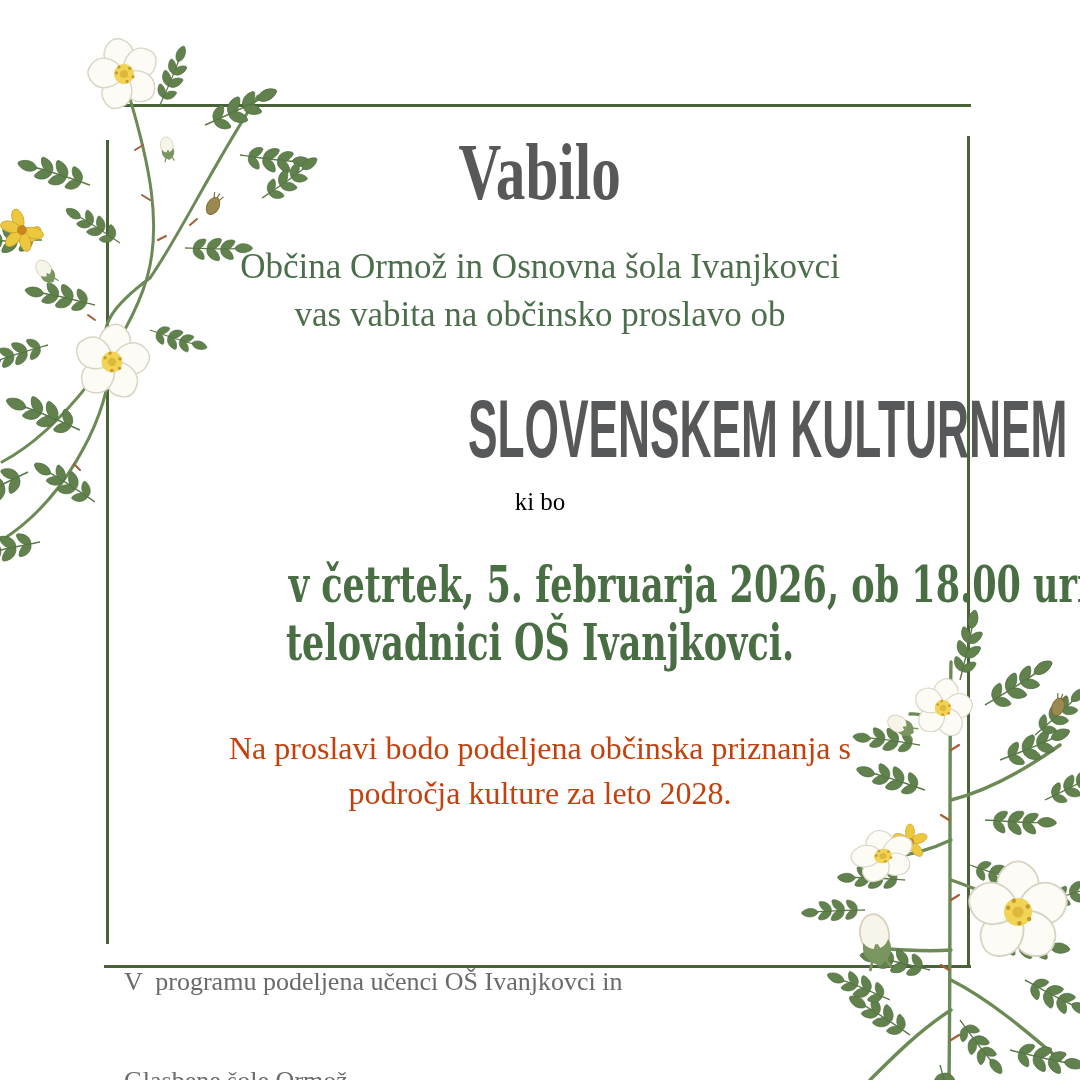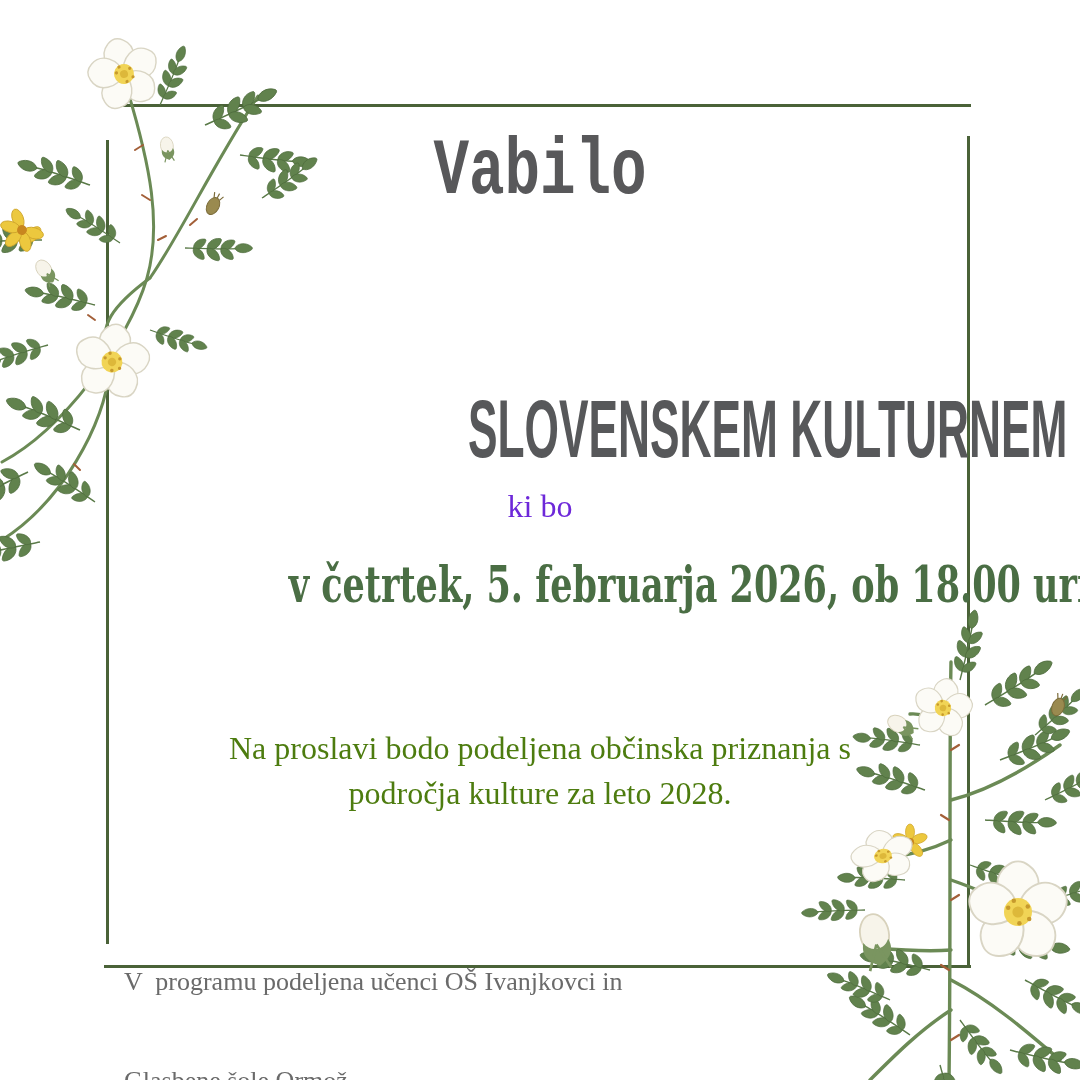--- a/index.html
+++ b/index.html
@@ -12,29 +12,29 @@
   
   .frame-line{position:absolute;background:#4a6238;z-index:1;}
   .frame-top{left:108px;top:104px;width:863px;height:3px;}
   .frame-right{left:967px;top:136px;width:3px;height:832px;}
   .frame-bottom{left:104px;top:965px;width:867px;height:3px;}
   .frame-left{left:106px;top:140px;width:3px;height:804px;}
   
   .decor{position:absolute;left:0;top:0;z-index:2;pointer-events:none;}
   
   .txt{position:absolute;left:110px;right:110px;text-align:center;z-index:3;}
-  .title{top:128px;color:#58585a;font-family:Liberation Mono, monospace;font-weight:700;font-size:80px;line-height:1.1;}
+  .title{top:128px;color:#58585a;font-family:Liberation Serif, serif;font-weight:700;font-size:80px;line-height:1.1;}
   .title .squeeze{display:inline-block;transform:scaleX(0.74);transform-origin:50% 50%;white-space:nowrap;}
   .intro{top:243px;color:#4c6f4b;font-size:35px;line-height:1.37;}
   .headline{top:388px;color:#57585a;font-family:"Liberation Sans",sans-serif;font-weight:700;font-size:82px;line-height:1.0;}
   .headline .squeeze{display:inline-block;transform:scaleX(0.54);transform-origin:50% 50%;white-space:nowrap;}
-  .connector{top:488px;color:#6d28d9;font-size:32px;}
+  .connector{top:488px;color:#000000;font-size:25px;}
   .datetime{top:556px;color:#4a6e44;font-family:"DejaVu Serif",serif;font-weight:700;font-size:50px;line-height:1.15;}
   .datetime .squeeze{display:inline-block;transform:scaleX(0.70);transform-origin:50% 50%;white-space:nowrap;}
-  .awards{top:726px;color:#4d7c0f;font-size:32px;line-height:1.42;}
+  .awards{top:726px;color:#c2410c;font-size:32px;line-height:1.42;}
   .footer{top:898px;left:124px;right:360px;text-align:left;color:#6a6a6a;font-size:26px;line-height:1.28;white-space:pre-wrap;z-index:3;position:absolute;}
 </style>
 </head>
 <body>
 
 <div class="poster">
 
   <div class="frame-line frame-top"></div>
   <div class="frame-line frame-right"></div>
   <div class="frame-line frame-bottom"></div>
@@ -189,29 +189,34 @@
       <use href="#rose" transform="translate(943,708) rotate(10) scale(0.82)"></use>
       <use href="#rose" transform="translate(1018,912) scale(1.4)"></use>
       <use href="#bud" transform="translate(877,948) rotate(-10) scale(1.8)"></use>
     </g>
   </svg>
 
   <div class="txt title">
     <span class="squeeze">Vabilo</span>
   </div>
 
+  <div class="txt intro">
+    <div>Občina Ormož in Osnovna šola Ivanjkovci</div>
+    <div>vas vabita na občinsko proslavo ob</div>
+  </div>
 
   <div class="txt headline">
     <span class="squeeze">SLOVENSKEM KULTURNEM PRAZNIKU</span>
   </div>
 
   <div class="txt connector">ki bo</div>
 
   <div class="txt datetime">
     <div><span class="squeeze">v četrtek, 5. februarja 2026, ob 18.00 uri v</span></div>
+    <div><span class="squeeze">telovadnici OŠ Ivanjkovci.</span></div>
   </div>
 
   <div class="txt awards">
     <div>Na proslavi bodo podeljena občinska priznanja s</div>
     <div>področja kulture za leto 2028.</div>
   </div>
 
   <div class="footer">
     <div>V  programu podeljena učenci OŠ Ivanjkovci in</div>
     <div>Glasbene šole Ormož.</div>

